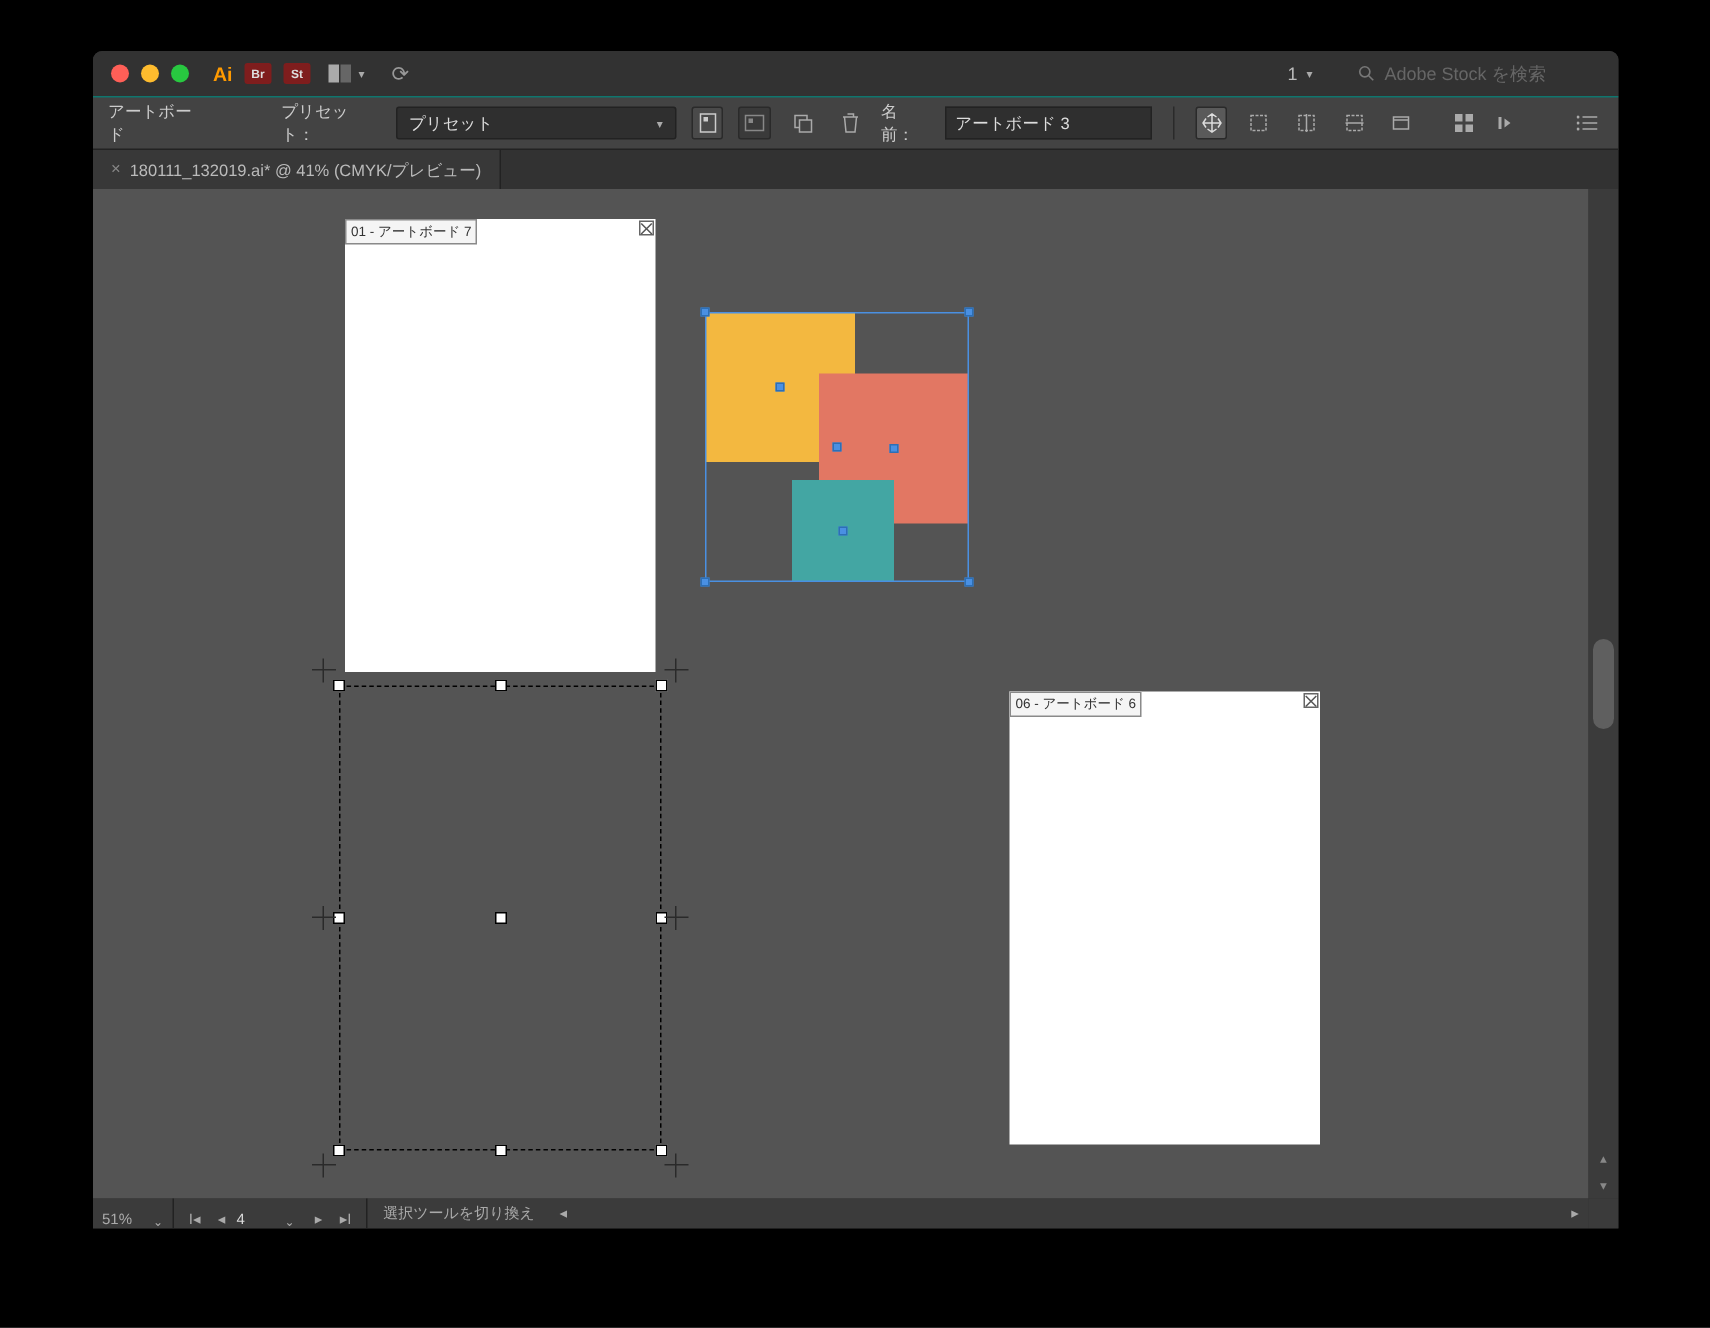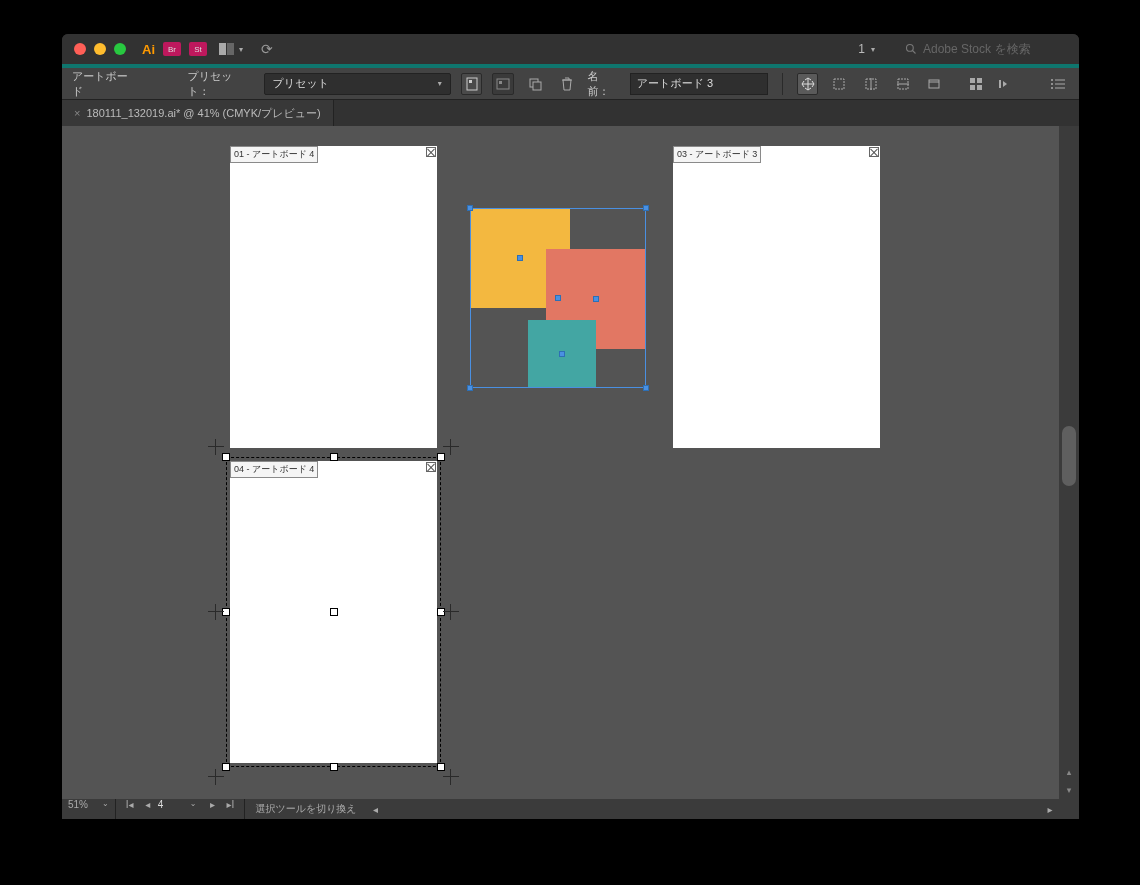--- a/index.html
+++ b/index.html
@@ -5,28 +5,28 @@
 * { margin: 0; padding: 0; box-sizing: border-box; font-family: "Hiragino Kaku Gothic ProN", "Helvetica Neue", Arial, sans-serif; }
 body { background: #000; width: 1140px; height: 885px; overflow: hidden; }
 .window { position: absolute; top: 34px; left: 62px; width: 1017px; height: 785px; background: #323232; border-radius: 6px 6px 0 0; box-shadow: 0 10px 40px rgba(0,0,0,.5); overflow: hidden; }
 
 
 .titlebar { height: 30px; background: #323232; display: flex; align-items: center; padding: 0 12px; gap: 8px; }
 .traffic { display: flex; gap: 8px; }
 .dot { width: 12px; height: 12px; border-radius: 50%; }
 .dot.red { background: #ff5f57; } .dot.yellow { background: #febc2e; } .dot.green { background: #28c840; }
 .ai-logo { color: #ff9a00; font-weight: 700; font-size: 13px; margin-left: 8px; }
-.toolbar-icon { width: 18px; height: 14px; background: #be185d; display: inline-flex; align-items: center; justify-content: center; font-size: 8px; color: #ddd; font-weight: 400; border-radius: 2px; }
+.toolbar-icon { width: 18px; height: 14px; background: #7f1d1d; display: inline-flex; align-items: center; justify-content: center; font-size: 8px; color: #ddd; font-weight: 700; border-radius: 2px; }
 .titlebar .spacer { flex: 1; }
 .ws-num { color: #bbb; font-size: 12px; padding: 0 14px; display:flex; align-items:center; gap:6px;}
 .search { display: flex; align-items: center; gap: 6px; color: #666; font-size: 12px; padding: 2px 8px; width: 170px; }
 .search-icon-svg { width: 12px; height: 12px; }
 
 
-.controlbar { height: 36px; background: #434343; border-top: 4px solid #0f766e; border-bottom: 1px solid #222; display: flex; align-items: center; padding: 0 10px; gap: 10px; color: #ccc; font-size: 11px; }
+.controlbar { height: 36px; background: #434343; border-top: 1px solid #0f766e; border-bottom: 1px solid #222; display: flex; align-items: center; padding: 0 10px; gap: 10px; color: #ccc; font-size: 11px; }
 .cb-label { color: #ccc; }
 .preset-dd { background: #2f2f2f; border: 1px solid #222; height: 22px; width: 190px; display: flex; align-items: center; padding: 0 8px; justify-content: space-between; color: #ddd; border-radius: 2px; }
 .cb-iconbtn { width: 22px; height: 22px; background: #4a4a4a; border: 1px solid #2a2a2a; display: flex; align-items: center; justify-content: center; border-radius: 2px; }
 .cb-iconbtn.dark { background: #3a3a3a; }
 .name-field { background: #2f2f2f; border: 1px solid #222; height: 22px; width: 140px; padding: 0 6px; color: #ddd; display:flex; align-items:center;}
 .cb-sep { width: 1px; height: 22px; background: #2a2a2a; margin: 0 4px; }
 .controlbar .spacer { flex: 1; }
 .cb-right { display: flex; gap: 6px; }
 
 
@@ -53,21 +53,21 @@
 .selbox { position: absolute; border: 1px solid #4a90e2; }
 .selpt { position: absolute; width:6px; height:6px; background:#4a90e2; border:1px solid #2d6fb5;}
 
 
 .vscroll { position: absolute; right: 0; top: 92px; bottom: 20px; width: 20px; background: #3b3b3b; display: flex; flex-direction: column; }
 .vscroll .track { flex:1; position: relative; }
 .vscroll .thumb { position:absolute; left:3px; right:3px; top: 300px; height: 60px; background: #5f5f5f; border-radius: 7px;}
 .vscroll .arrow, .hbar .arrow { height: 18px; width: 100%; display:flex; align-items:center; justify-content:center; color:#888; font-size:9px;}
 
 .hbar { position:absolute; left:0; right:20px; bottom:0; height:20px; background:#3b3b3b; display:flex; align-items:center; color:#aaa; font-size:10px; }
-.hbar .seg { padding:0 6px; border-right:1px solid #222; height:100%; display:flex; align-items:flex-start; gap:4px;}
+.hbar .seg { padding:0 6px; border-right:1px solid #222; height:100%; display:flex; align-items:flex-end; gap:4px;}
 .hbar .navbtn { width:16px; display:flex; justify-content:center; cursor:pointer;}
 .hbar .page-input { width:30px; text-align:left; color:#ddd;}
 .hbar .status { padding: 0 10px; color:#aaa;}
 .hbar .track { flex:1; position:relative; height:100%;}
 .hbar .harrow { width:18px; text-align:center;}
 .corner { position:absolute; right:0; bottom:0; width:20px; height:20px; background:#3b3b3b;}
 .chev { font-size:8px; color:#aaa;}
 svg { display:block; }
 </style>
 </head>
@@ -200,47 +200,43 @@
 
   <div class="tabrow">
     <div class="tab">
       <span class="x">×</span>
       <span>180111_132019.ai* @ 41% (CMYK/プレビュー)</span>
     </div>
   </div>
 
   <div class="canvas-wrap" id="canvas">
       <div class="artboard" style="left: 168px; top: 20px; width: 207px; height: 302px;">
-        <div class="ab-label">01 - アートボード 4</div>
-        <div class="ab-close"></div>
-      </div>
-      <div class="artboard" style="left: 611px; top: 20px; width: 207px; height: 302px;">
-        <div class="ab-label">03 - アートボード 3</div>
-        <div class="ab-close"></div>
-      </div>
-      <div class="artboard" style="left: 168px; top: 335px; width: 207px; height: 302px;">
-        <div class="ab-label">04 - アートボード 4</div>
+        <div class="ab-label">01 - アートボード 7</div>
         <div class="ab-close"></div>
       </div>
       <div class="sel-frame" style="left: 164px; top: 331px; width: 215px; height: 310px;"></div>
       <div class="handle" style="left: 160px; top: 327px;"></div>
       <div class="handle" style="left: 267.5px; top: 327px;"></div>
       <div class="handle" style="left: 375px; top: 327px;"></div>
       <div class="handle" style="left: 160px; top: 482px;"></div>
       <div class="handle" style="left: 375px; top: 482px;"></div>
       <div class="handle" style="left: 160px; top: 637px;"></div>
       <div class="handle" style="left: 267.5px; top: 637px;"></div>
       <div class="handle" style="left: 375px; top: 637px;"></div>
       <div class="handle" style="left: 267.5px; top: 482px;"></div>
       <div class="cross" style="left: 146px; top: 313px;"></div>
       <div class="cross" style="left: 381px; top: 313px;"></div>
       <div class="cross" style="left: 146px; top: 643px;"></div>
       <div class="cross" style="left: 381px; top: 643px;"></div>
       <div class="cross" style="left: 146px; top: 478px;"></div>
       <div class="cross" style="left: 381px; top: 478px;"></div>
+      <div class="artboard" style="left: 611px; top: 335px; width: 207px; height: 302px;">
+        <div class="ab-label">06 - アートボード 6</div>
+        <div class="ab-close"></div>
+      </div>
       <div class="shape" style="left: 408px; top: 82px; width: 100px; height: 100px; background: rgb(243, 184, 64);"></div>
       <div class="shape" style="left: 484px; top: 123px; width: 100px; height: 100px; background: rgb(226, 119, 99);"></div>
       <div class="shape" style="left: 466px; top: 194px; width: 68px; height: 68px; background: rgb(67, 166, 163);"></div>
       <div class="selbox" style="left: 408px; top: 82px; width: 176px; height: 180px;"></div>
       <div class="selpt" style="left: 405px; top: 79px;"></div>
       <div class="selpt" style="left: 581px; top: 79px;"></div>
       <div class="selpt" style="left: 405px; top: 259px;"></div>
       <div class="selpt" style="left: 581px; top: 259px;"></div>
       <div class="selpt" style="left: 493px; top: 169px;"></div>
       <div class="selpt" style="left: 455px; top: 129px;"></div>

